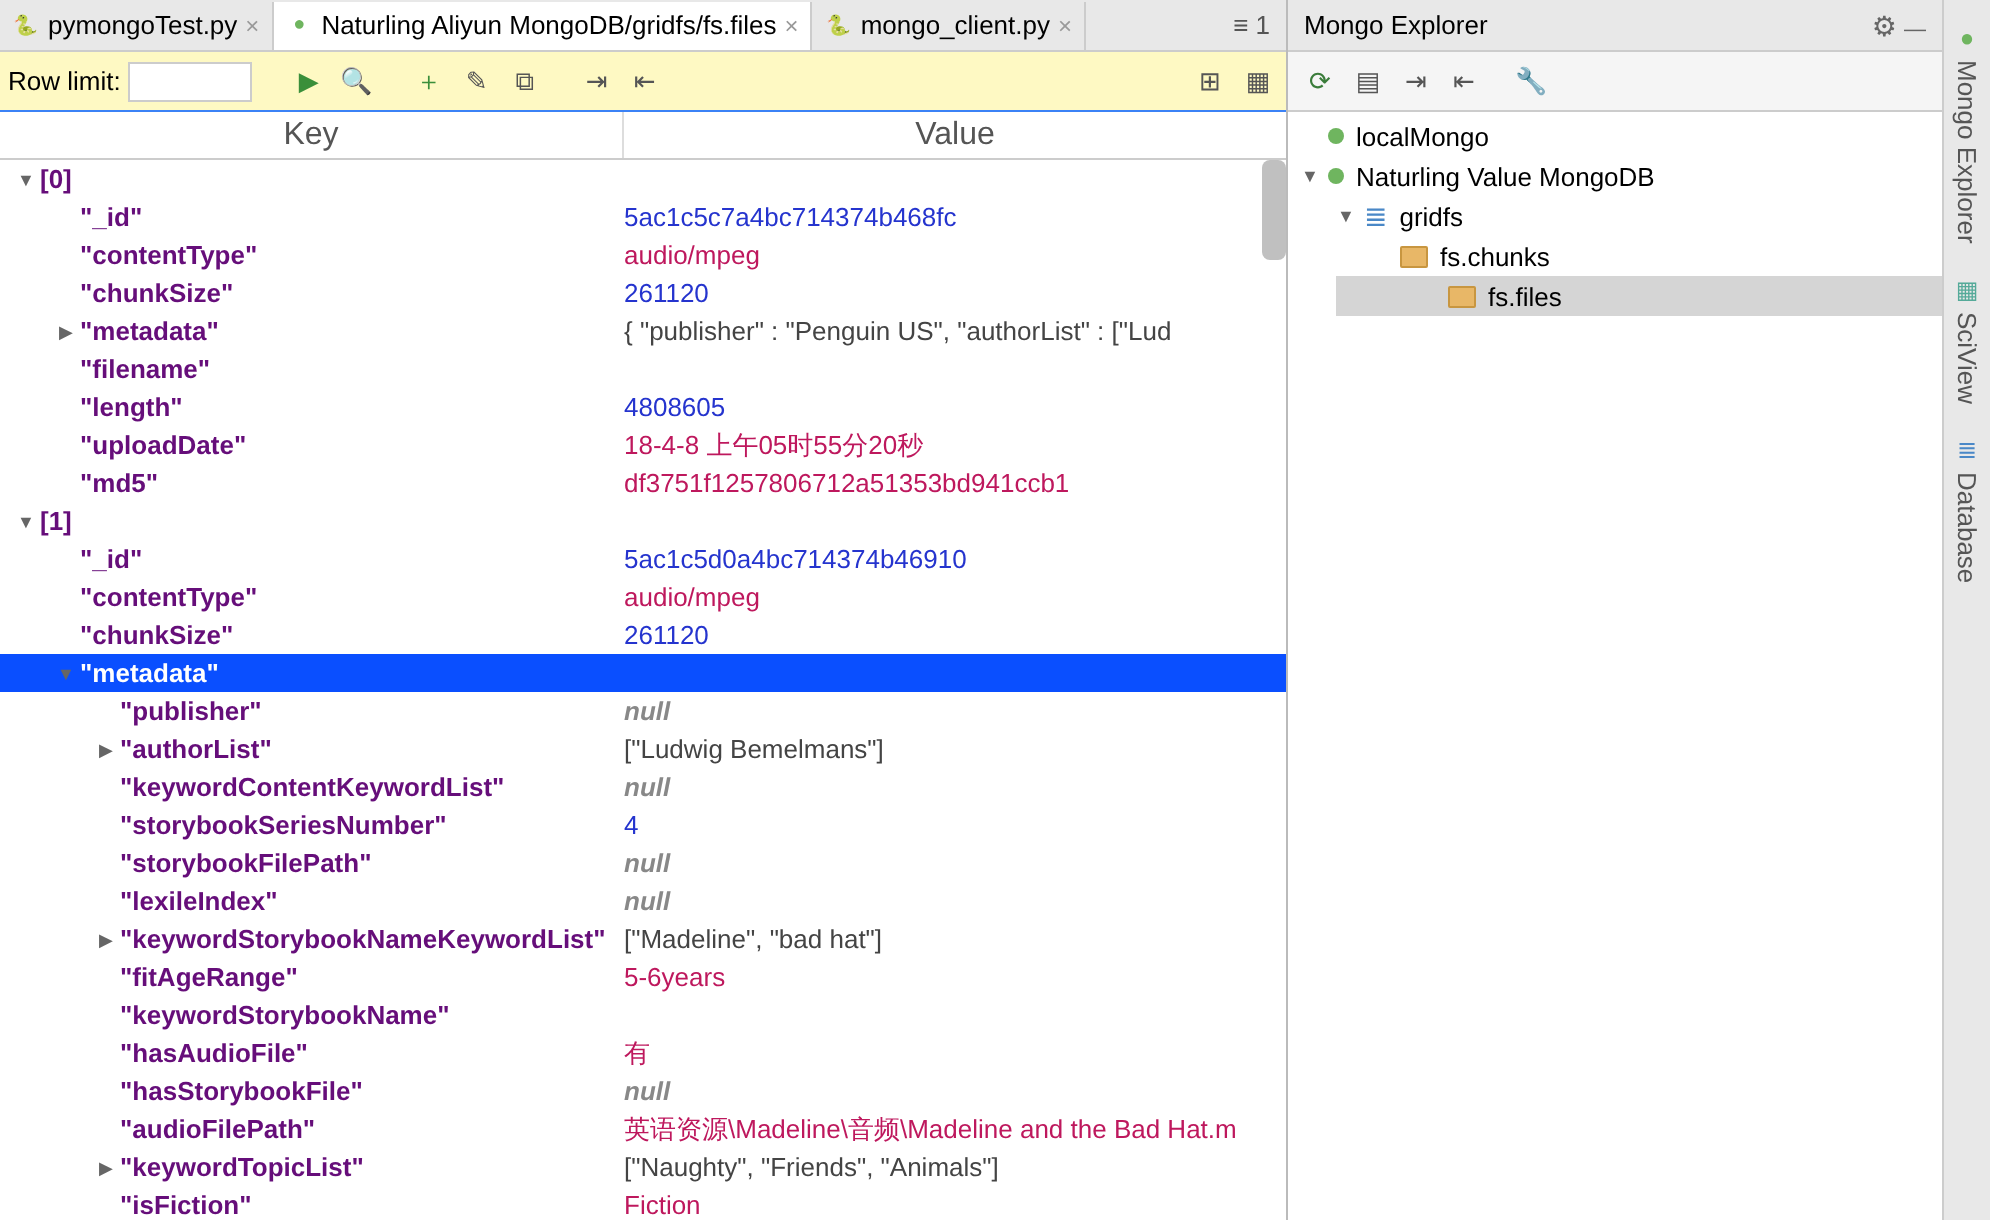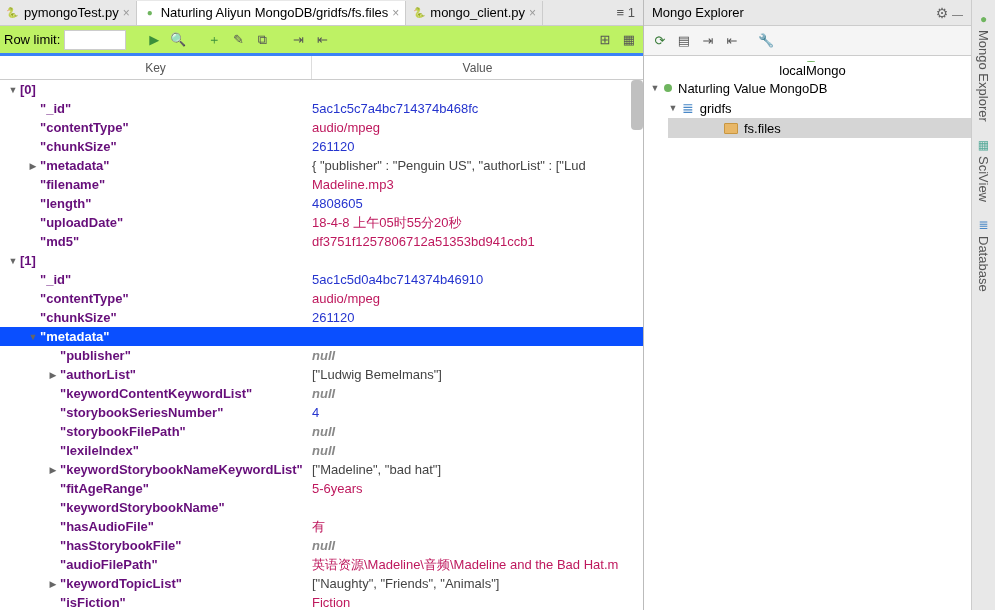--- a/index.html
+++ b/index.html
@@ -5,26 +5,26 @@
 * { margin:0; padding:0; box-sizing:border-box; font-family:-apple-system,BlinkMacSystemFont,"Segoe UI",Arial,sans-serif; font-size:13px; }
 body { width:995px; height:610px; background:#f0f0f0; display:flex; overflow:hidden; }
 .left-pane { width:644px; display:flex; flex-direction:column; border-right:1px solid #bbb; }
 .right-pane { flex:1; display:flex; flex-direction:column; }
 .sidebar { width:24px; background:#e8e8e8; display:flex; flex-direction:column; align-items:center; padding-top:4px; border-left:1px solid #ccc;}
 .tabs { display:flex; height:26px; background:#e8e8e8; border-bottom:1px solid #ccc; align-items:center; overflow:hidden;}
 .tab { display:flex; align-items:center; height:24px; padding:0 6px; gap:4px; border-right:1px solid #ccc; background:#e8e8e8; white-space:nowrap; cursor:pointer;}
 .tab.active { background:#fff;}
 .tab-close { color:#999; font-size:12px; cursor:pointer;}
 .tab-ico { width:14px; height:14px; display:inline-flex; align-items:center; justify-content:center; font-size:10px;}
-.toolbar { display:flex; height:30px; background:#bef264; border-bottom:3px solid #3b82f6; align-items:center; padding:0 4px; gap:4px;}
+.toolbar { display:flex; height:30px; background:#fef9c3; border-bottom:1px solid #3b82f6; align-items:center; padding:0 4px; gap:4px;}
 .toolbar-spacer { flex:1;}
 .tb-btn { width:20px; height:20px; display:inline-flex; align-items:center; justify-content:center; cursor:pointer; color:#555; border-radius:2px;}
 .row-limit-input { width:62px; height:20px; border:1px solid #ccc; background:#fff; padding:0 4px;}
 .table-header { display:flex; height:24px; background:#fff; border-bottom:1px solid #ccc;}
-.th { display:flex; align-items:center; justify-content:center; color:#555; font-size:12px;}
+.th { display:flex; align-items:center; justify-content:center; color:#555; font-size:16px;}
 .th-key { width:312px; border-right:1px solid #ddd;}
 .th-val { flex:1;}
 .table-body { flex:1; overflow:auto; background:#fff; position:relative;}
 .row { display:flex; height:19px; align-items:center; border-bottom:0;}
 .row.selected { background:#0a4fff; color:#fff;}
 .row.selected .k { color:#fff;}
 .cell-key { width:312px; display:flex; align-items:center; height:19px; overflow:hidden;}
 .cell-val { flex:1; height:19px; display:flex; align-items:center; overflow:hidden; white-space:nowrap;}
 .tw { display:inline-block; width:10px; height:10px; margin-right:2px; color:#666; font-size:9px; text-align:center; line-height:10px; cursor:pointer;}
 .k { color:#660e7a; font-weight:bold;}
@@ -127,21 +127,20 @@
           <span class="tw">▶</span>
           <span class="k">"metadata"</span>
         </div>
         <div class="cell-val v-obj">{ "publisher" : "Penguin US", "authorList" : ["Lud</div>
       </div>
       <div class="row">
         <div class="cell-key" style="padding-left:28px">
           <span class="tw"></span>
           <span class="k">"filename"</span>
         </div>
-        <div class="cell-val v-green">Madeline.mp3</div>
       </div>
       <div class="row">
         <div class="cell-key" style="padding-left:28px">
           <span class="tw"></span>
           <span class="k">"length"</span>
         </div>
         <div class="cell-val v-blue">4808605</div>
       </div>
       <div class="row">
         <div class="cell-key" style="padding-left:28px">
@@ -299,34 +298,39 @@
   </div>
   <div class="explorer-toolbar">
     <span class="tb-btn refresh-ico">⟳</span>
     <span class="tb-btn">▤</span>
     <span class="tb-btn">⇥</span>
     <span class="tb-btn">⇤</span>
     <span style="width:6px"></span>
     <span class="tb-btn">🔧</span>
   </div>
   <div class="tree" id="tree">
-      <div class="tree-row" style="padding-left: 6px; flex-direction: column;">
+      <div class="tree-row" style="padding-left: 6px;">
         <span class="tw"></span>
         <span class="leaf-ico"></span>
         <span style="margin-left:4px">localMongo</span>
       </div>
       <div class="tree-row" style="padding-left: 6px;">
         <span class="tw">▼</span>
         <span class="leaf-ico"></span>
         <span style="margin-left:4px">Naturling Value MongoDB</span>
       </div>
       <div class="tree-row" style="padding-left: 24px;">
         <span class="tw">▼</span>
         <span class="db-ico">≣</span>
         <span style="margin-left:4px">gridfs</span>
+      </div>
+      <div class="tree-row" style="padding-left: 42px;">
+        <span class="tw"></span>
+        <span class="folder-ico"></span>
+        <span style="margin-left:4px">fs.chunks</span>
       </div>
       <div class="tree-row sel" style="padding-left: 42px; margin-left: 24px;">
         <span class="tw"></span>
         <span class="folder-ico"></span>
         <span style="margin-left:4px">fs.files</span>
       </div>
     </div>
 </div>
 
 <div class="sidebar" id="sidebar">

